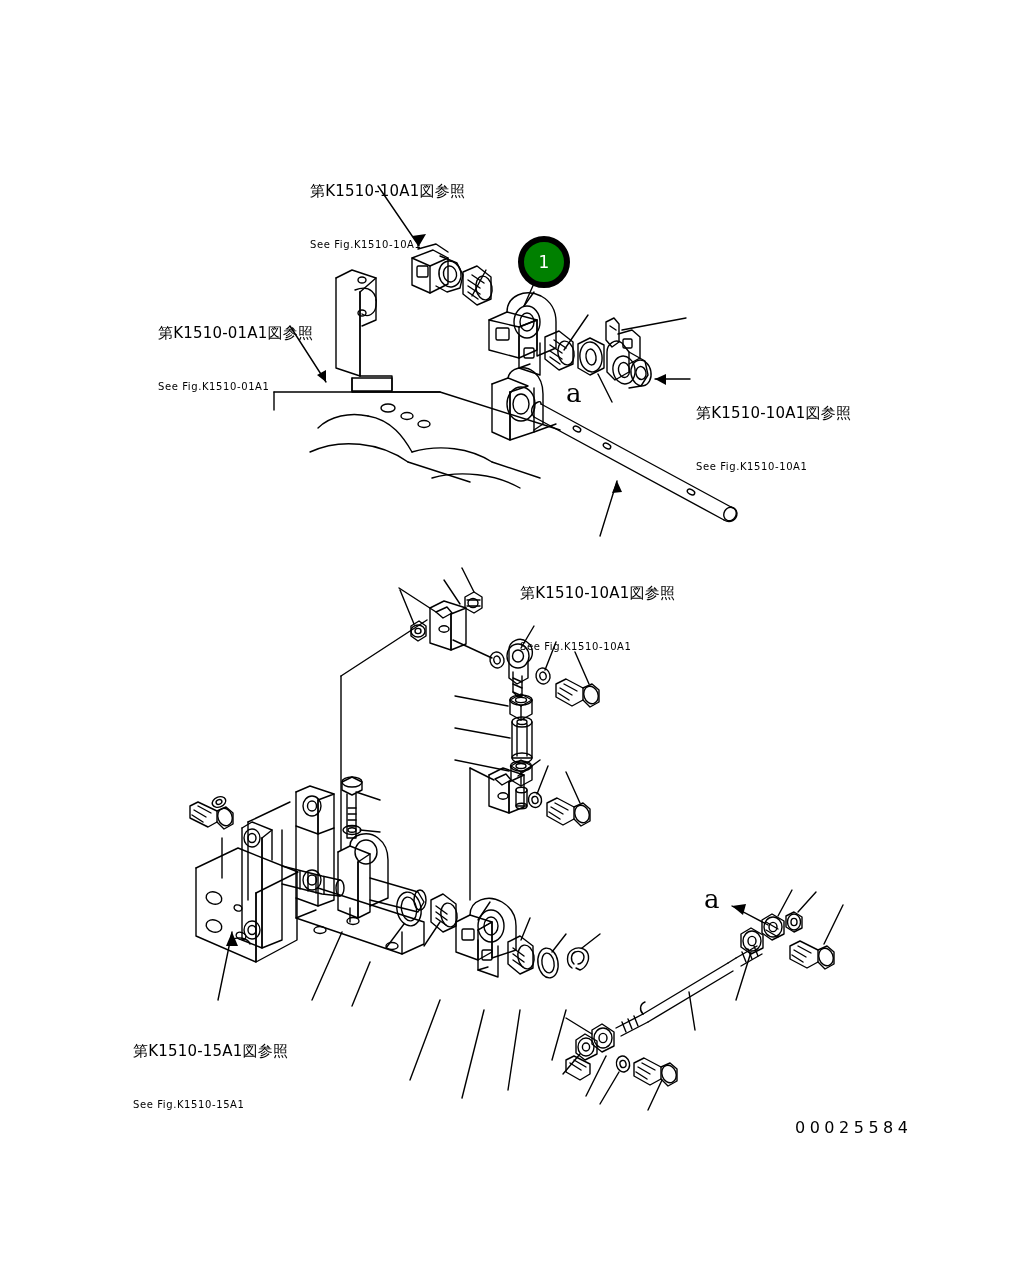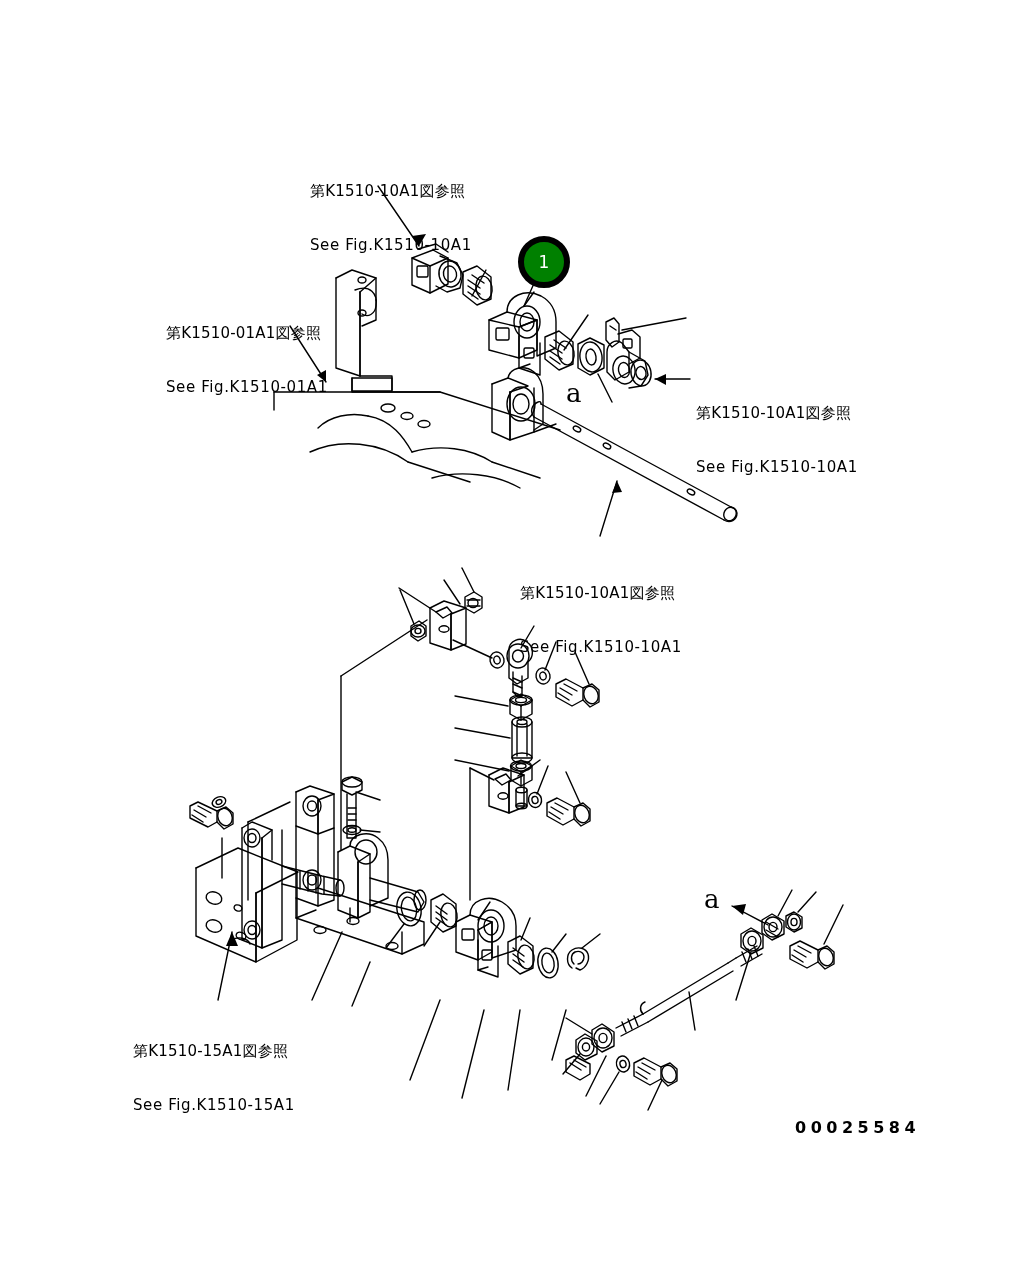--- a/index.html
+++ b/index.html
@@ -34,40 +34,39 @@
     white-space: pre;
     letter-spacing: 0.4px;
   }
   .ref-label .jp {
     display: block;
     font-size: 15px;
     letter-spacing: 0.2px;
   }
   .ref-label .en {
     display: block;
-    font-size: 15px;
+    font-size: 10px;
     letter-spacing: 0.6px;
   }
   .marker-a {
     position: absolute;
     font-family: "DejaVu Serif", serif;
     font-size: 26px;
     color: #000000;
     line-height: 26px;
   }
   #drawing-number {
     position: absolute;
     left: 795px;
     top: 1118px;
     font-family: "DejaVu Sans", sans-serif;
     font-size: 16px;
     letter-spacing: 4.5px;
     color: #000000;
     white-space: pre;
-    font-weight: bold;
   }
   .callout {
     position: absolute;
     width: 52px;
     height: 52px;
     border-radius: 50%;
     box-sizing: border-box;
     border: 6px solid #000000;
     background: #008000;
     color: #ffffff;
@@ -678,21 +677,21 @@
       </g>
 
     </g>
   </svg>
 
   <div class="ref-label" style="left:310px; top:146px;">
     <span class="jp">第K1510-10A1図参照</span>
     <span class="en">See Fig.K1510-10A1</span>
   </div>
 
-  <div class="ref-label" style="left:166px; top:288px;">
+  <div class="ref-label" style="left:158px; top:288px;">
     <span class="jp">第K1510-01A1図参照</span>
     <span class="en">See Fig.K1510-01A1</span>
   </div>
 
   <div class="ref-label" style="left:696px; top:368px;">
     <span class="jp">第K1510-10A1図参照</span>
     <span class="en">See Fig.K1510-10A1</span>
   </div>
 
   <div class="ref-label" style="left:520px; top:548px;">

